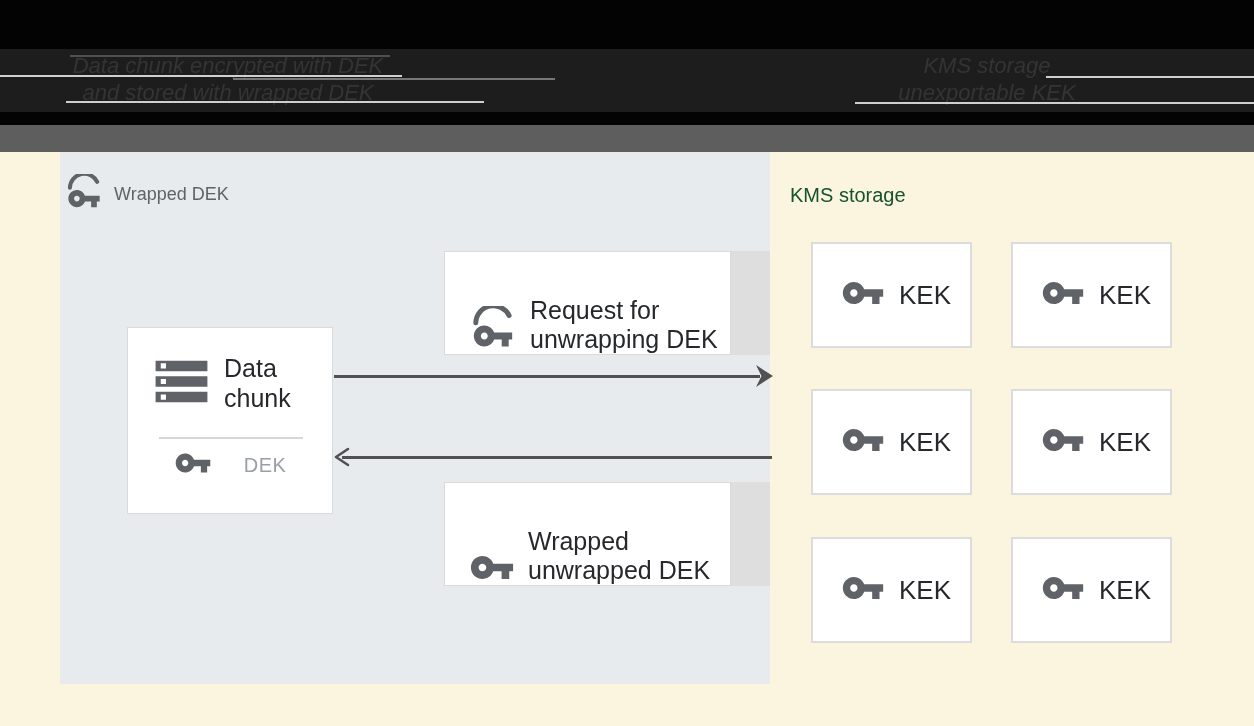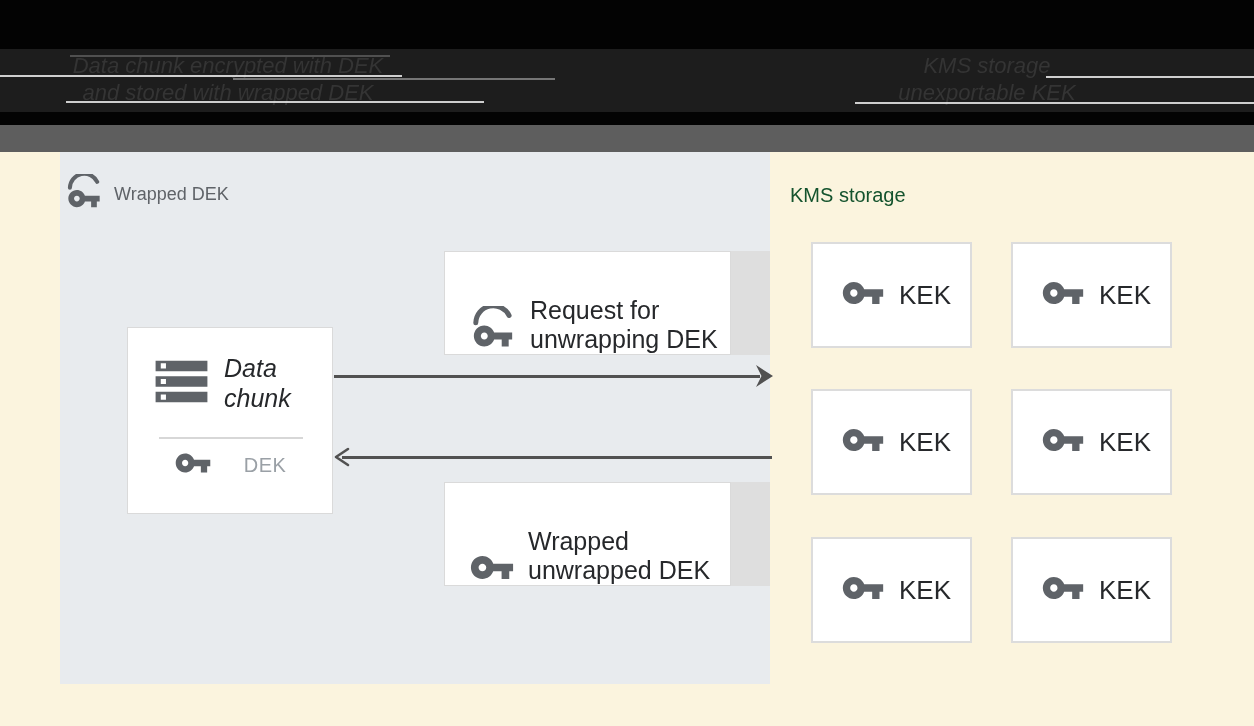--- a/index.html
+++ b/index.html
@@ -27,21 +27,21 @@
   
   .panel { position:absolute; left:60px; top:152px; width:710px; height:532px; background:#e8ebee; }
   .panel-label-row { position:absolute; left:4px; top:22px; display:flex; align-items:center; gap:10px; }
   .panel-label { color:#5f6368; font-size:18px; }
 
   .white-box { position:absolute; background:#ffffff; border:1px solid #dadada; box-sizing:border-box; }
   .box-strip { position:absolute; width:39px; height:104px; background:#dedede; }
 
   .dc-box { left:67px; top:175px; width:206px; height:187px; }
   .dc-main { position:absolute; left:25px; top:25px; display:flex; align-items:center; gap:14px; }
-  .dc-title { font-size:25px; line-height:30px; color:#26282b; white-space:pre-line;font-style:italic; }
+  .dc-title { font-size:25px; line-height:30px; color:#26282b; white-space:pre-line; }
   .dc-divider { position:absolute; left:31px; top:109px; width:144px; height:2px; background:#d7d7d7; }
   .dc-key-row { position:absolute; left:0; top:124px; width:100%; display:flex; justify-content:center; align-items:center; gap:32px; }
   .dek-label { font-size:20px; color:#9aa0a6; letter-spacing:.5px; }
 
   .msg-box { width:287px; height:104px; }
   .req-box { left:384px; top:99px; }
   .ret-box { left:384px; top:330px; }
   .strip-req { left:671px; top:99px; }
   .strip-ret { left:671px; top:330px; }
   .msg-content { position:absolute; left:24px; top:0; height:100%; display:flex; align-items:flex-end; gap:13px; }

